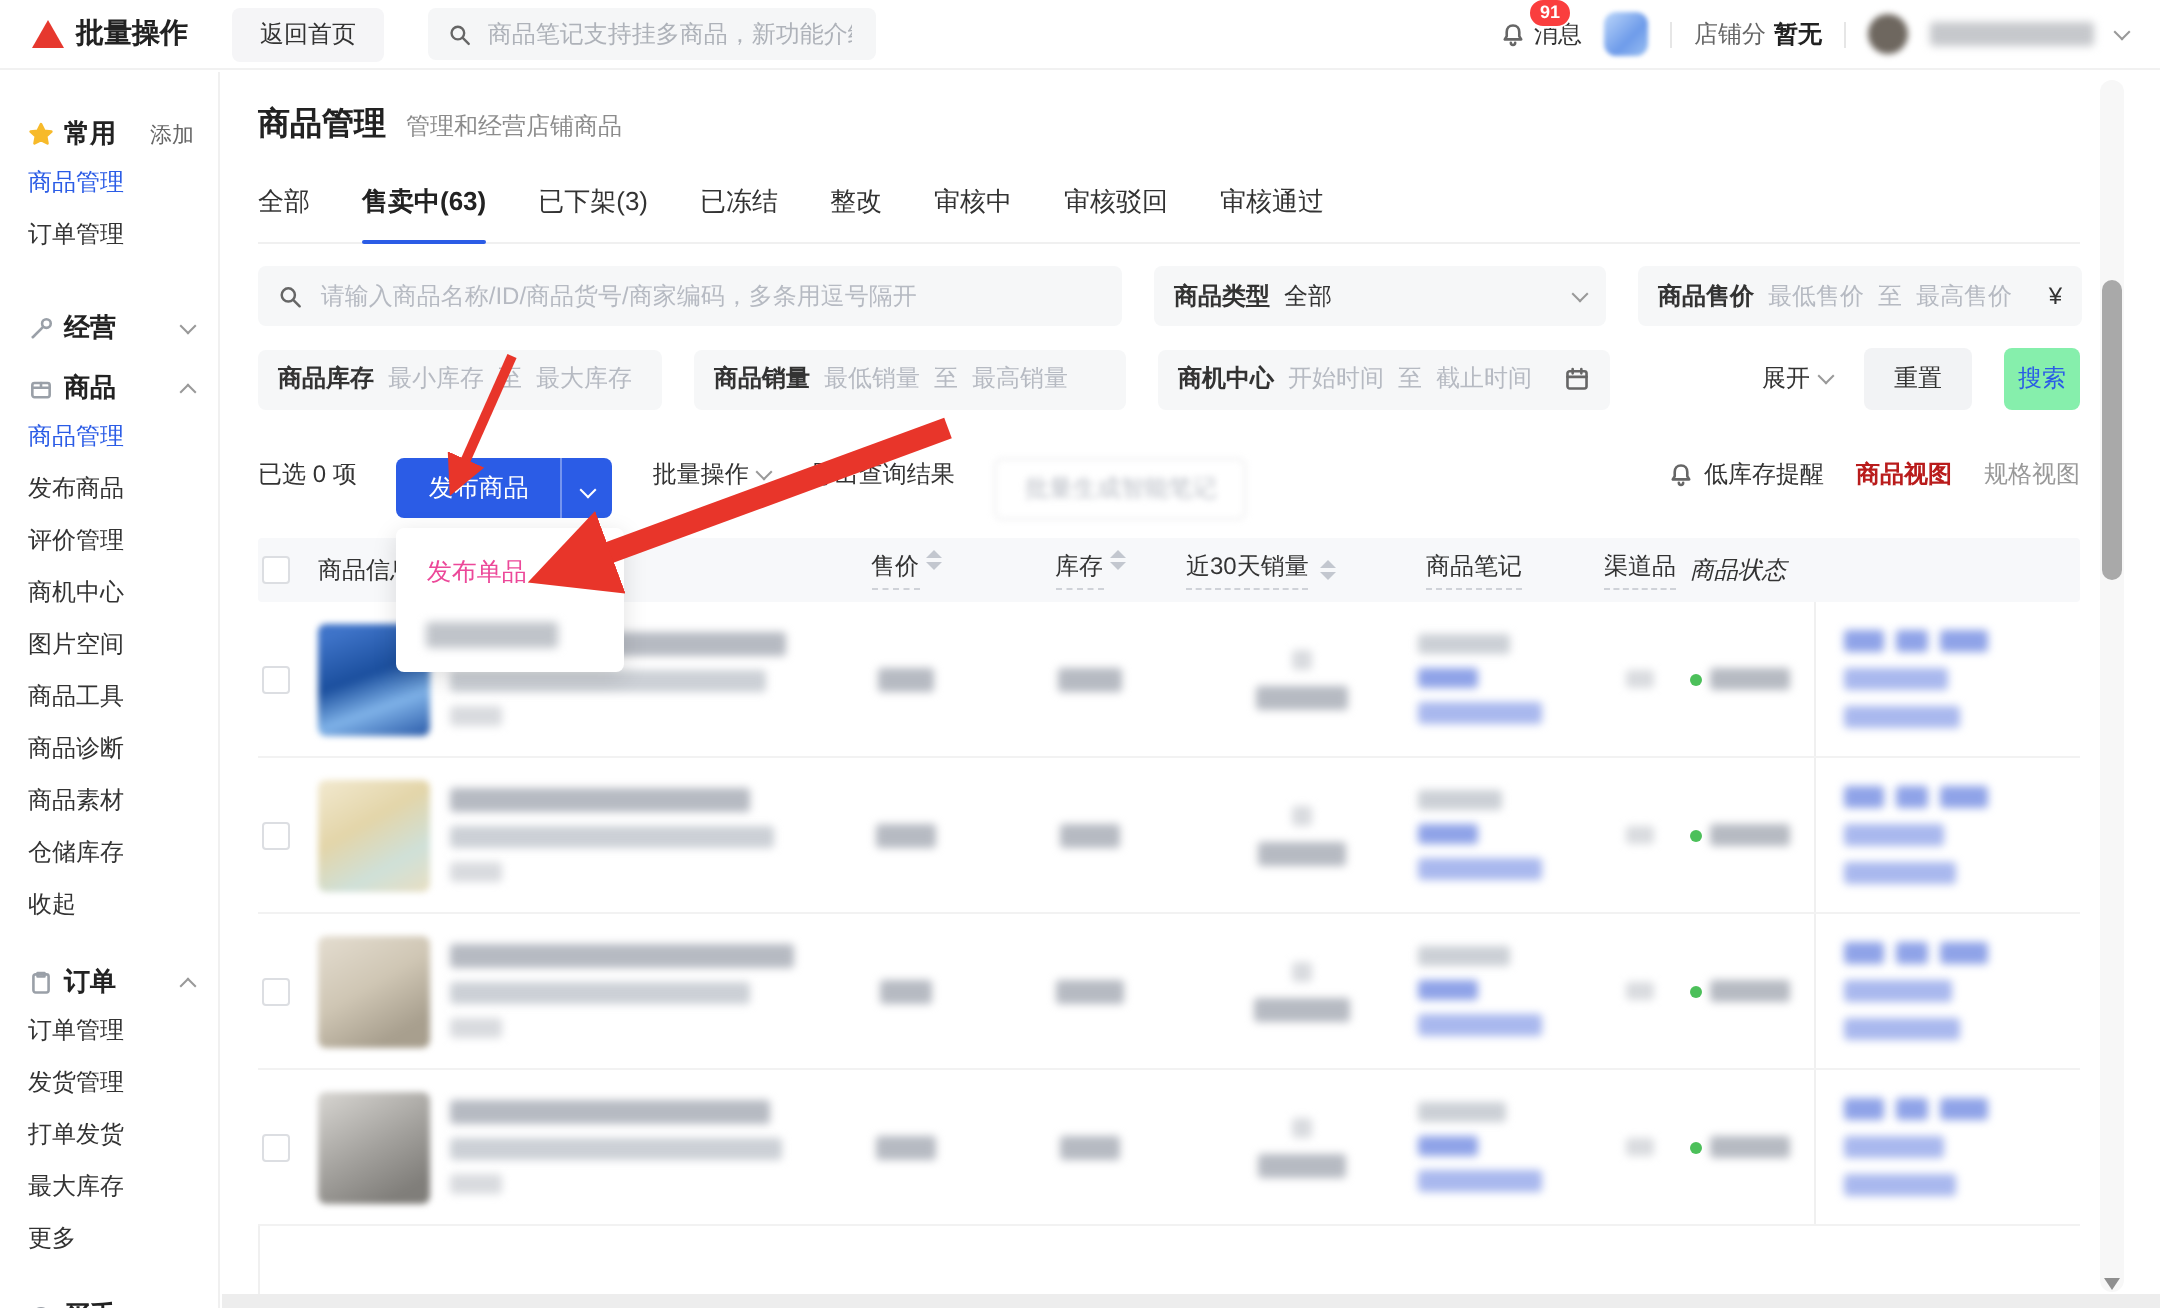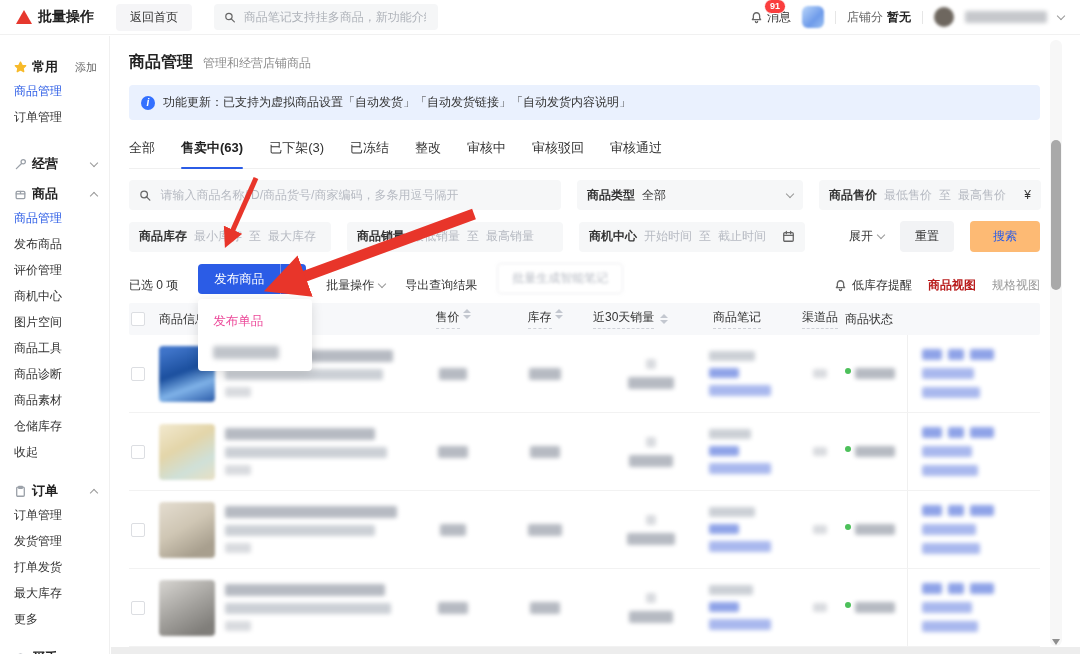--- a/index.html
+++ b/index.html
@@ -70,23 +70,23 @@
     padding:0 10px; gap:7px; flex:none; }
   .f-label { color:#333; font-weight:bold; white-space:nowrap; }
   .ph { color:#b6bac2; white-space:nowrap; }
   .f-search { width:432px; }
   .f-search input { border:none; background:transparent; outline:none; width:100%; font-size:12px; color:#666; font-family:inherit; }
   .f-search input::placeholder { color:#b6bac2; }
   .w-type { width:226px; } .w-price { width:222px; } .w-stock { width:202px; } .w-sales { width:216px; } .w-date { width:226px; }
   .ml-auto { margin-left:auto; }
   .expand { display:flex; align-items:center; gap:5px; color:#333; cursor:pointer; white-space:nowrap; }
   .btn-reset { background:#f2f3f5; border-radius:4px; padding:7px 15px; color:#333; cursor:pointer; white-space:nowrap; }
-  .btn-search { background:#fdba74; border-radius:4px; padding:7px 23px; color:#2b5ce6; cursor:pointer; white-space:nowrap; }
-  
-  .action-row { margin-top:11px; display:flex; align-items:flex-end; gap:20px; position:relative; }
+  .btn-search { background:#86efac; border-radius:4px; padding:7px 7px; color:#2b5ce6; cursor:pointer; white-space:nowrap; }
+  
+  .action-row { margin-top:24px; display:flex; align-items:flex-start; gap:20px; position:relative; }
   .publish-wrap { position:relative; }
   .btn-publish { display:flex; background:#2b5ce6; color:#fff; border-radius:4px; overflow:hidden;
     height:30px; align-items:center; cursor:pointer; }
   .bp-main { padding:0 16px; line-height:30px; font-size:12.5px; }
   .bp-arrow { width:26px; text-align:center; border-left:1px solid rgba(255,255,255,.35); line-height:30px; }
   .bp-arrow .caret-d { border-color:#fff; }
   .lnk { display:flex; gap:5px; align-items:center; color:#333; cursor:pointer; white-space:nowrap; }
   .txt-disabled { color:#b8bcc4; border:1px solid #ececee; border-radius:4px; padding:6px 14px;
     filter:blur(1.6px); white-space:nowrap; }
   .action-right { margin-left:auto; display:flex; gap:16px; align-items:center; }
@@ -101,21 +101,21 @@
   .table { margin-top:9px; }
   .t-head { display:flex; align-items:center; background:#f7f8fa; height:32px; border-radius:2px; color:#333; }
   .t-row { display:flex; align-items:center; height:78px; border-bottom:1px solid #f2f2f2; }
   .c-check { width:30px; display:flex; justify-content:flex-start; padding-left:2px; }
   .c-prod  { width:250px; display:flex; align-items:center; gap:10px; }
   .c-price { width:88px; display:flex; justify-content:center; }
   .c-stock { width:96px; display:flex; justify-content:center; }
   .c-sales { width:116px; display:flex; flex-direction:column; align-items:center; gap:8px; }
   .c-note  { width:86px; display:flex; flex-direction:column; gap:7px; }
   .c-chan  { width:50px; display:flex; justify-content:center; }
-  .c-stat  { width:62px; display:flex; align-items:flex-start; gap:4px; }
+  .c-stat  { width:62px; display:flex; align-items:center; gap:4px;font-style:italic; }
   .c-ops   { flex:1; align-self:stretch; border-left:1px solid #f0f0f0; display:flex;
     flex-direction:column; justify-content:center; gap:8px; padding-left:14px; }
   .t-head .c-sales, .t-head .c-note { flex-direction:row; align-items:center; gap:3px; }
   .t-head .c-ops { border-left:none; flex-direction:row; align-items:center; padding-left:14px; }
   .t-head .c-note { padding-left:4px; }
   .hlbl { white-space:nowrap; }
   .hint { border-bottom:1px dashed #cfd2d8; padding-bottom:2px; }
   .checkbox { width:14px; height:14px; border:1px solid #dcdee2; border-radius:2px; background:#fff; cursor:pointer; }
   .sort { display:inline-flex; flex-direction:column; gap:2px; margin-left:3px; cursor:pointer; }
   .sort .up { width:0; height:0; border-left:4px solid transparent; border-right:4px solid transparent; border-bottom:4px solid #c3c7cf; }
@@ -246,24 +246,20 @@
   </div>
 
 </div>
 
 <div class="main">
   <div class="page-head">
     <span class="page-title">商品管理</span>
     <span class="page-sub">管理和经营店铺商品</span>
   </div>
 
-  <div class="banner">
-    <span class="info-icon"></span>
-    <span>功能更新：已支持为虚拟商品设置「自动发货」「自动发货链接」「自动发货内容说明」</span>
-  </div>
 
   <div class="tabs-row">
     <span class="tab">全部</span>
     <span class="tab active">售卖中(63)</span>
     <span class="tab">已下架(3)</span>
     <span class="tab">已冻结</span>
     <span class="tab">整改</span>
     <span class="tab">审核中</span>
     <span class="tab">审核驳回</span>
     <span class="tab">审核通过</span>

